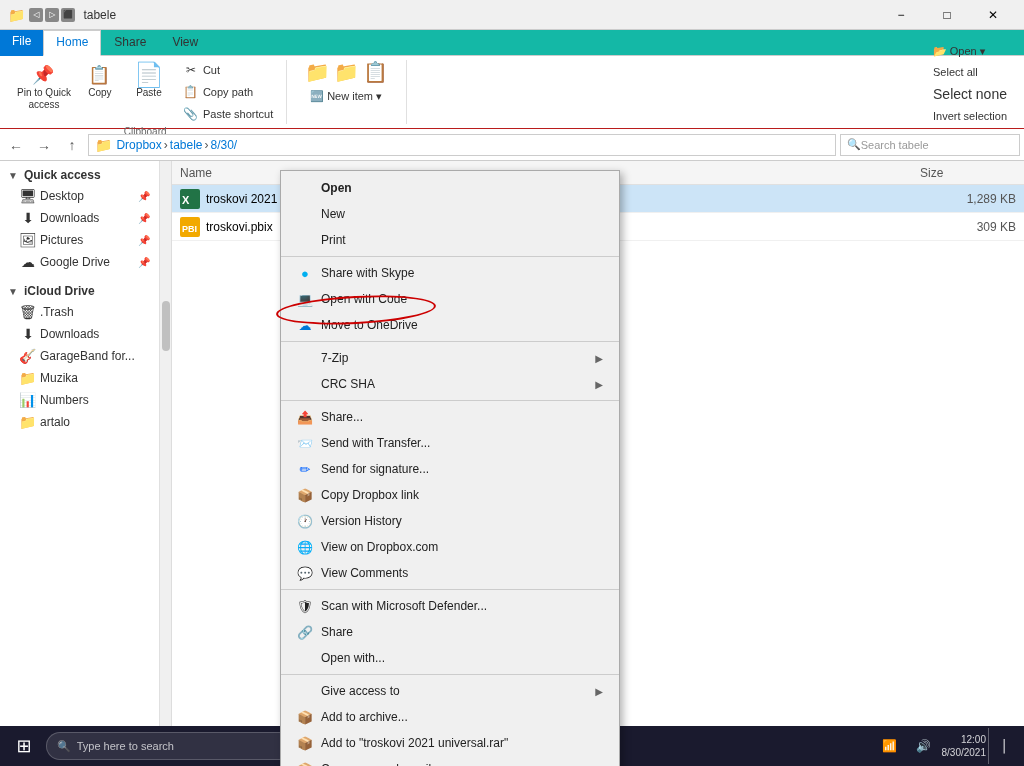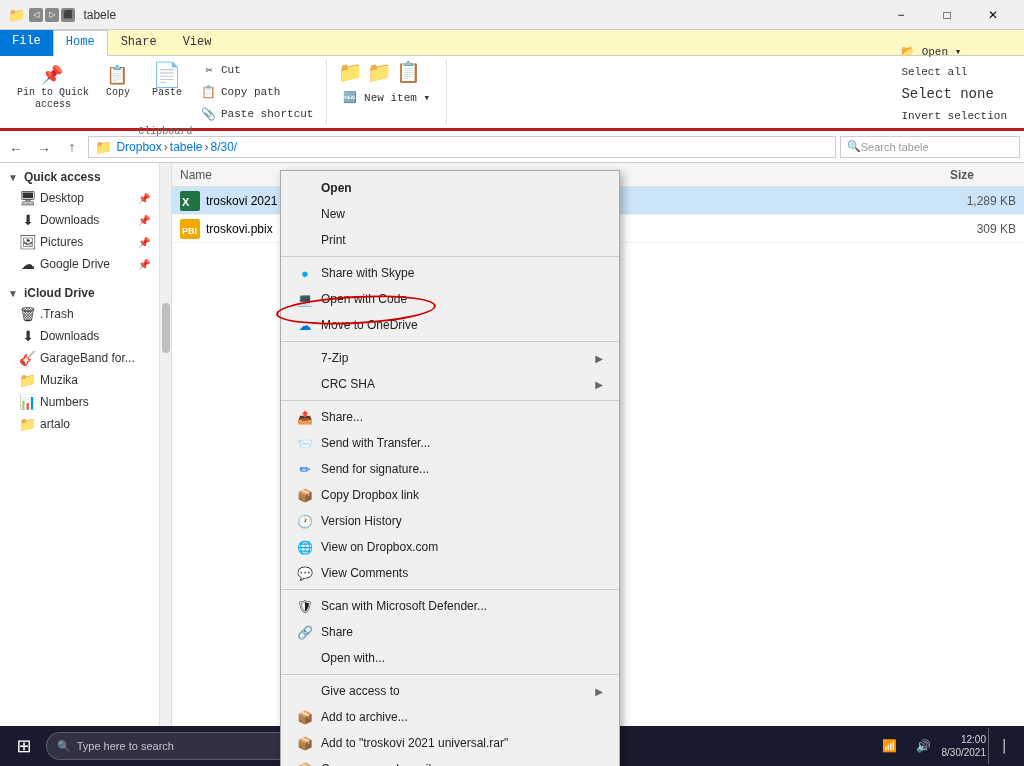--- a/index.html
+++ b/index.html
@@ -10,21 +10,21 @@
       background: #f0f0f0;
       height: 30px;
       display: flex;
       align-items: center;
       padding: 0 8px;
       border-bottom: 1px solid #ccc;
     }
     .title-bar-btn { width: 46px; height: 30px; border: none; background: transparent; cursor: pointer; font-size: 12px; }
 
     
-    .ribbon { background: #fef9c3; border-bottom: 3px solid #b91c1c; font-family: Liberation Mono, monospace; }
+    .ribbon { background: #14b8a6; border-bottom: 1px solid #b91c1c; }
     .ribbon-tabs { display: flex; height: 26px; border-bottom: 1px solid #ccc; }
     .ribbon-tab {
       padding: 4px 12px;
       font-size: 12px;
       cursor: pointer;
       border: 1px solid transparent;
       color: #333;
     }
     .ribbon-tab.active {
       background: white;
@@ -162,21 +162,21 @@
       display: flex;
       align-items: center;
       height: 24px;
       border-bottom: 1px solid #e0e0e0;
       background: #f5f5f5;
       font-size: 12px;
       color: #555;
     }
     .file-list-header-col { padding: 0 8px; cursor: pointer; }
     .col-name { flex: 1; }
-    .col-size { width: 100px; text-align: center; font-weight: bold; }
+    .col-size { width: 100px; text-align: left; }
     .file-row {
       display: flex;
       align-items: center;
       height: 28px;
       border-bottom: 1px solid #f0f0f0;
       font-size: 12px;
       cursor: pointer;
     }
     .file-row.selected { background: #cce4f7; }
     .file-row-name { flex: 1; padding: 0 8px; display: flex; align-items: center; gap: 6px; overflow: hidden; text-overflow: ellipsis; white-space: nowrap; }

